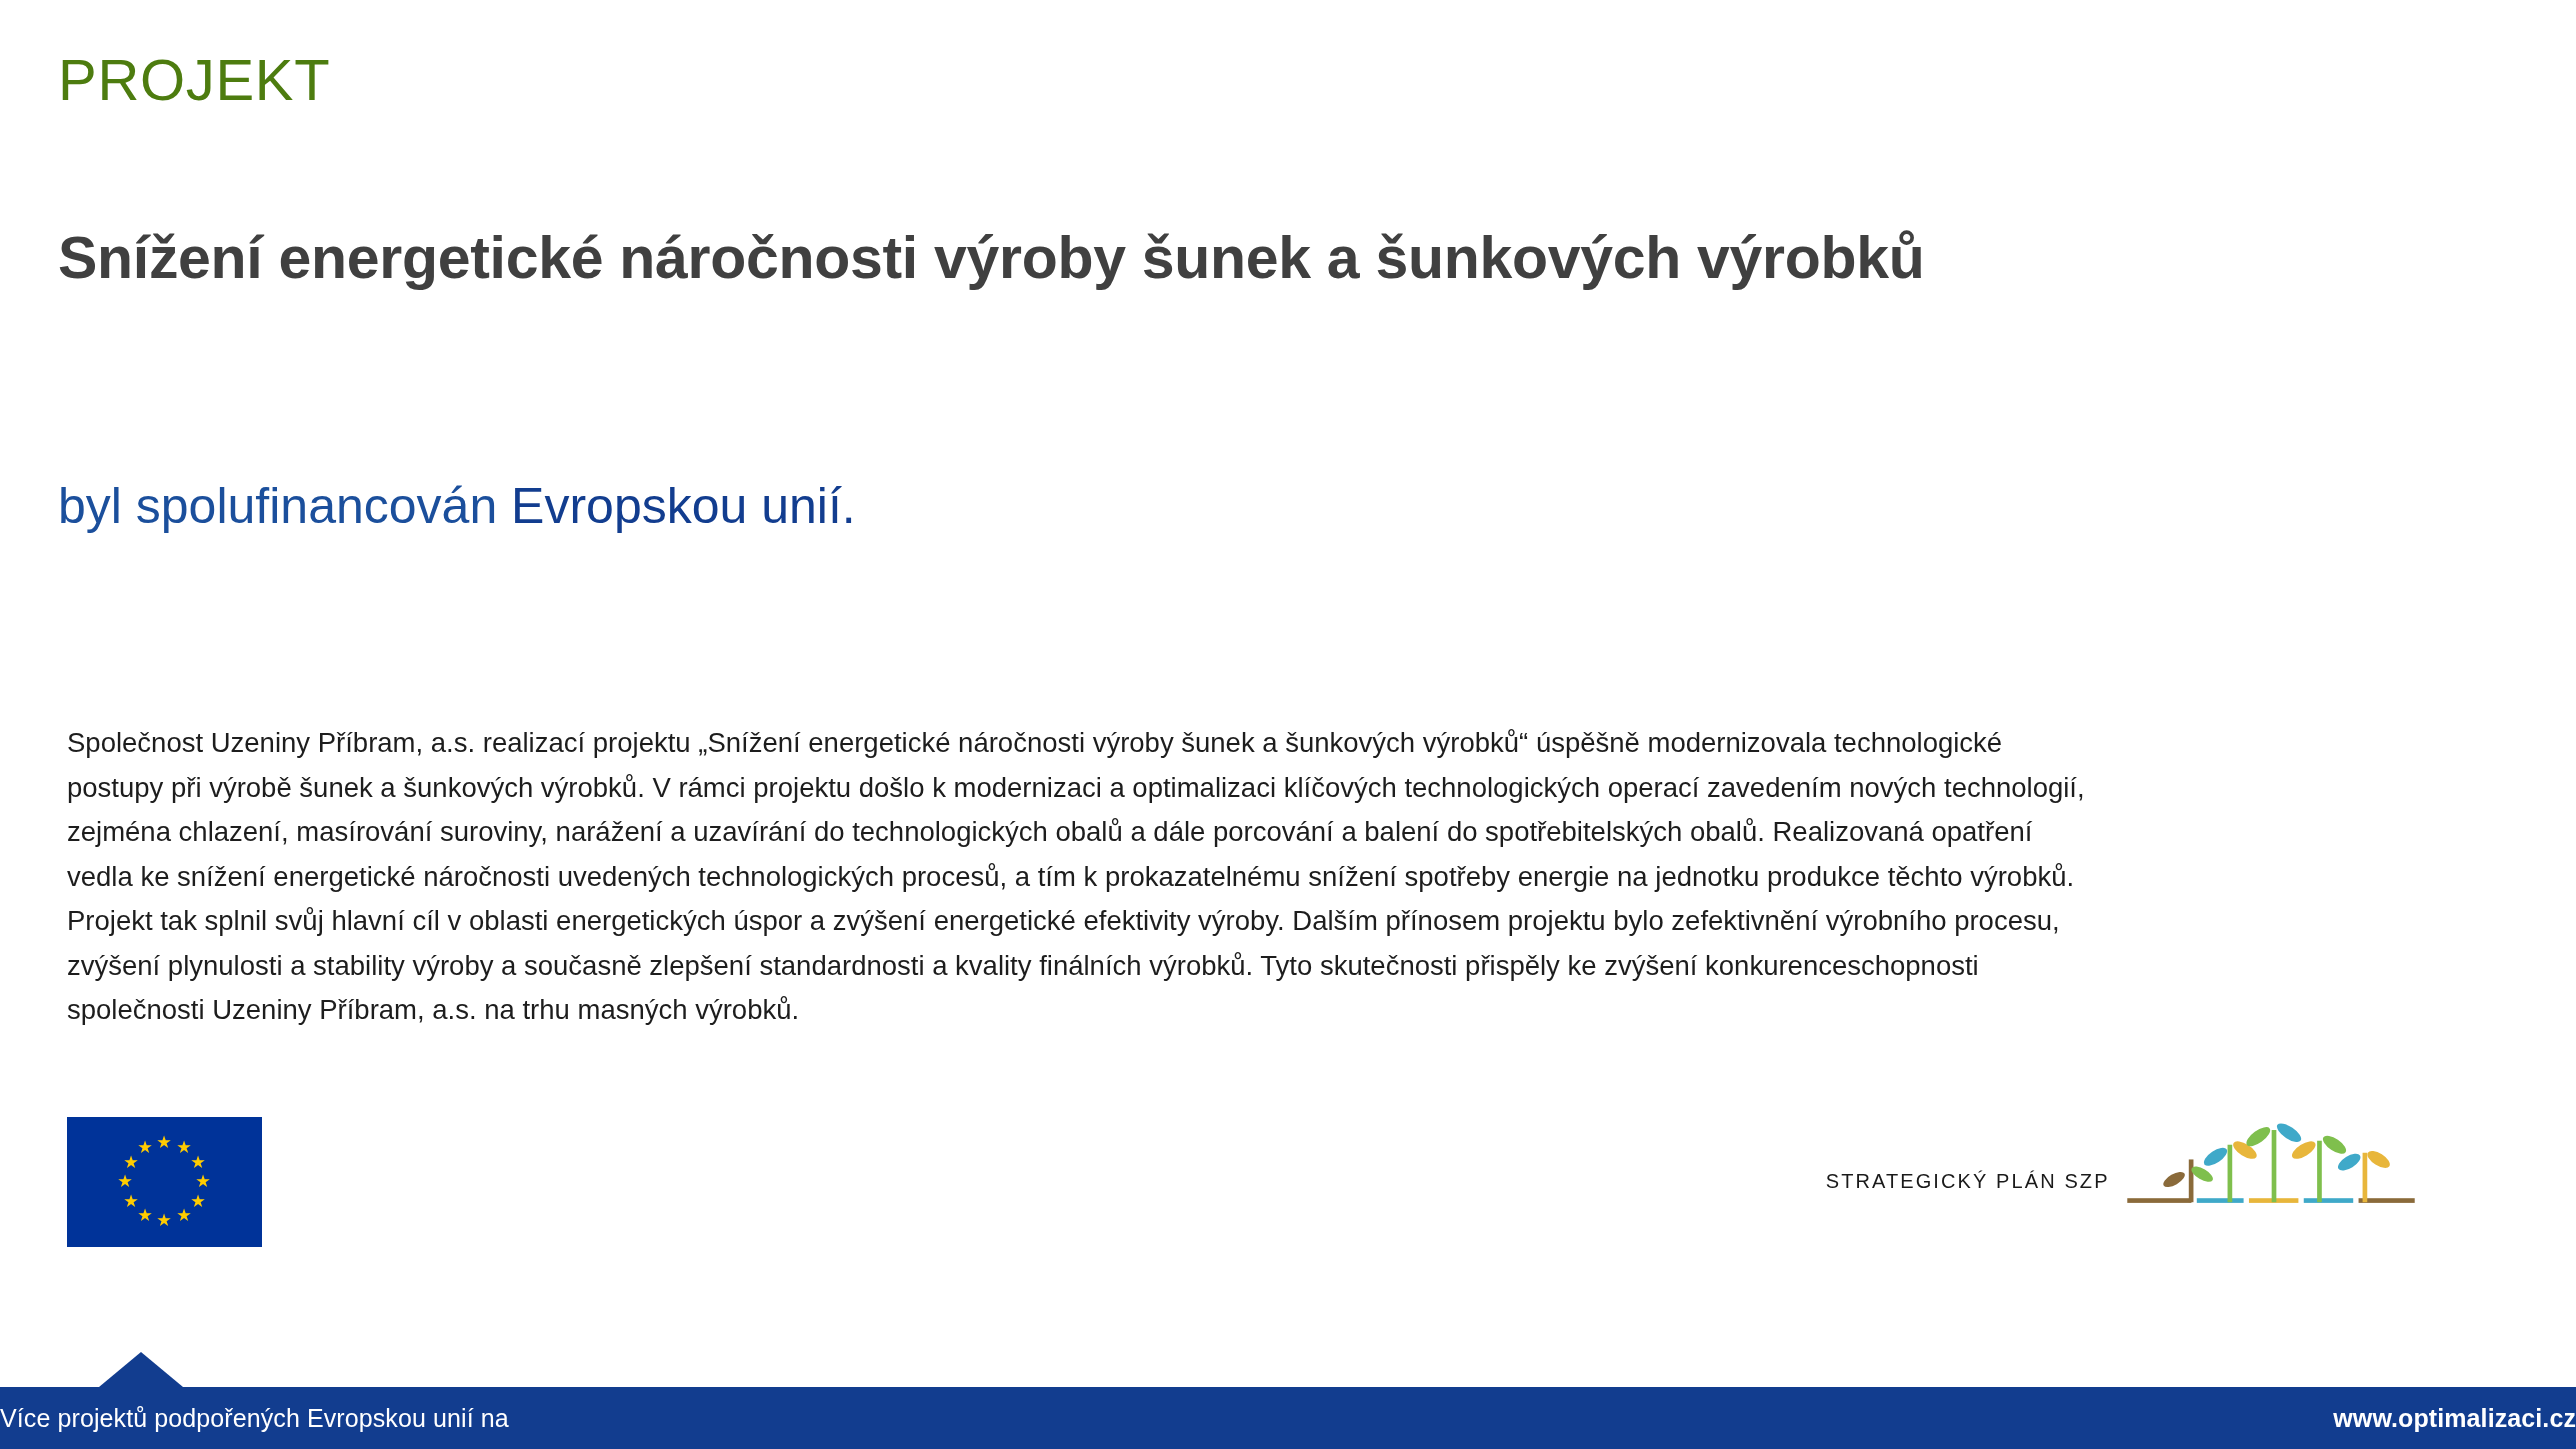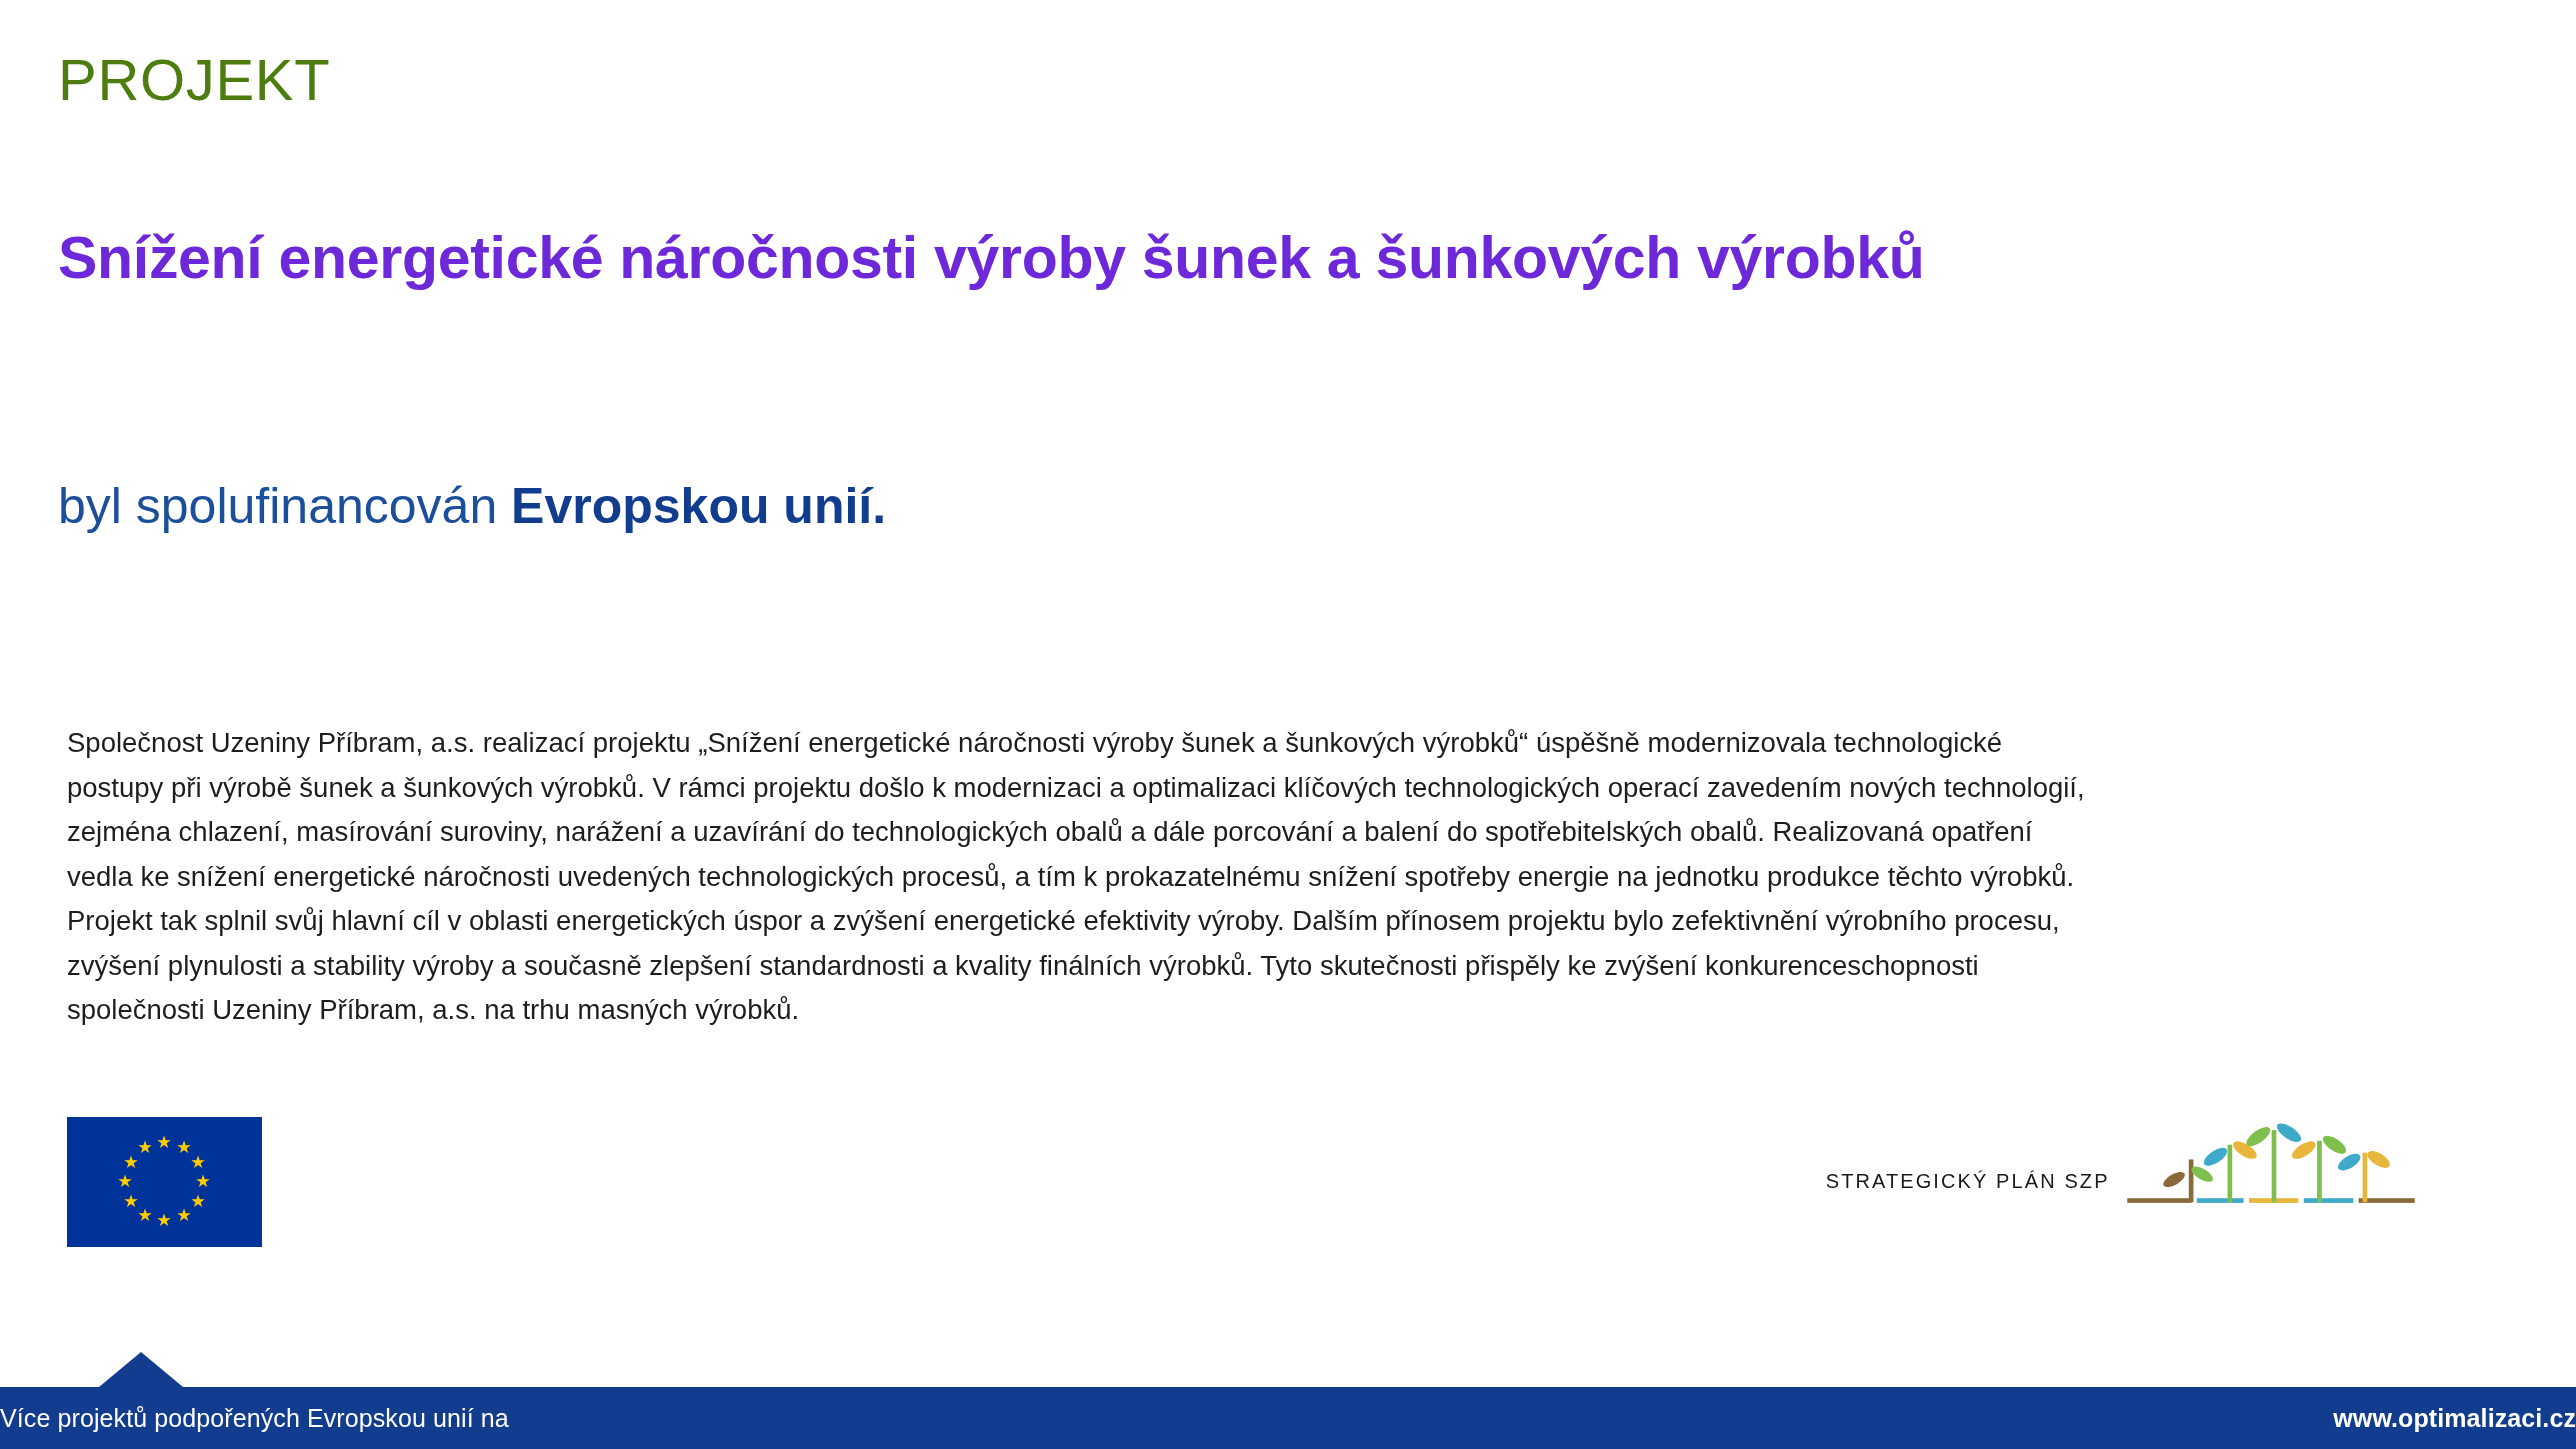--- a/index.html
+++ b/index.html
@@ -34,36 +34,36 @@
     line-height: 1.05;
   }
 
   .project-title {
     position: absolute;
     left: 58px;
     top: 221px;
     width: 2174px;
     font-size: 59px;
     font-weight: 700;
-    color: #6d28d9;
+    color: #404040;
     line-height: 1.28;
     letter-spacing: -0.3px;
   }
 
   .cofunded-line {
     position: absolute;
     left: 58px;
     top: 476px;
     font-size: 50px;
     color: #1b4f9c;
     font-weight: 400;
     line-height: 1.2;
   }
   .cofunded-line .strong {
-    font-weight: 700;
+    font-weight: 400;
     color: #123d8f;
   }
 
   .section-head {
     position: absolute;
     left: 58px;
     top: 617px;
     font-size: 42px;
     font-weight: 700;
     color: #111111;

